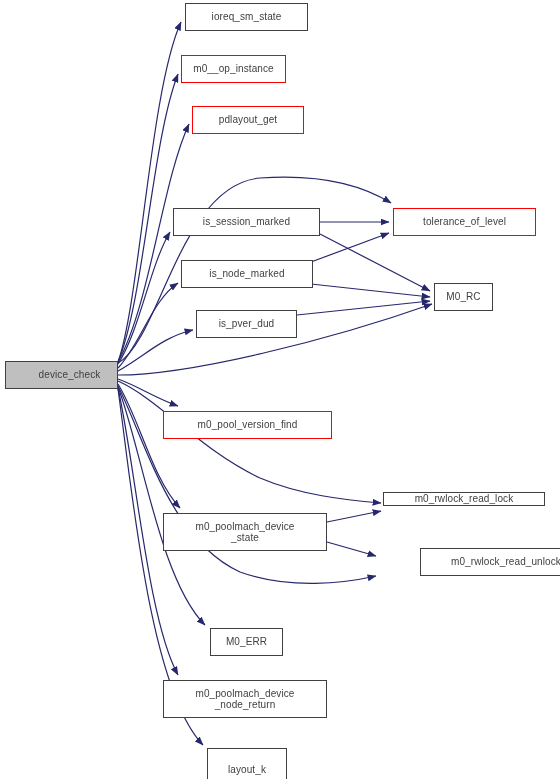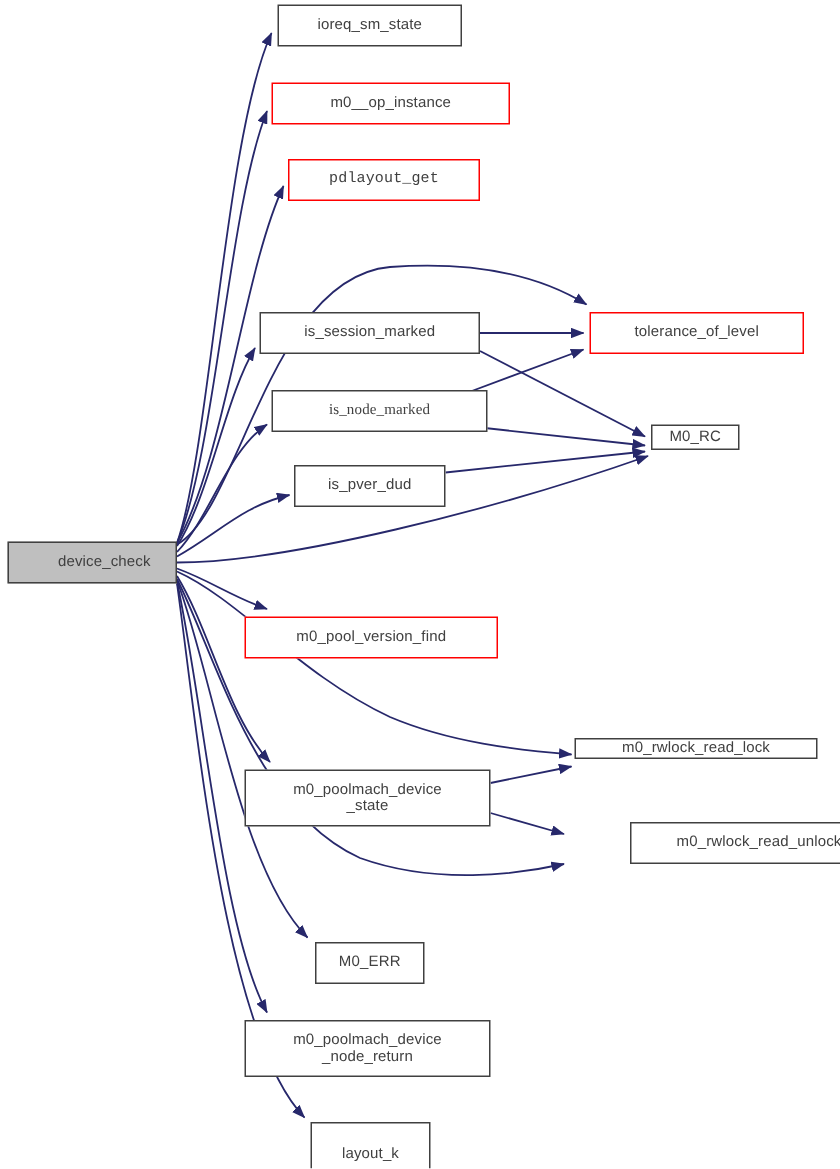--- a/index.html
+++ b/index.html
@@ -61,26 +61,26 @@
         <path d="M311,262 L389,233" marker-end="url(#arrow)"></path>
         <path d="M311,284 L430,297" marker-end="url(#arrow)"></path>
         <path d="M297,315 L430,301" marker-end="url(#arrow)"></path>
         <path d="M327,522 L381,511" marker-end="url(#arrow)"></path>
         <path d="M327,542 L376,556" marker-end="url(#arrow)"></path>
       </g>
   </svg>
   <div id="node-layer">
       <div class="node current" style="left: 5px; top: 361px; width: 113px; height: 28px;">device_check</div>
       <div class="node" style="left: 185px; top: 3px; width: 123px; height: 28px;">ioreq_sm_state</div>
-      <div class="node red" style="left: 181px; top: 55px; width: 159px; height: 28px; text-align: center;">m0__op_instance</div>
-      <div class="node red" style="left: 192px; top: 106px; width: 128px; height: 28px; font-family: Liberation Mono, monospace;">pdlayout_get</div>
+      <div class="node red" style="left: 181px; top: 55px; width: 105px; height: 28px; text-align: center;">m0__op_instance</div>
+      <div class="node red" style="left: 192px; top: 106px; width: 112px; height: 28px;">pdlayout_get</div>
       <div class="node" style="left: 173px; top: 208px; width: 147px; height: 28px;">is_session_marked</div>
       <div class="node red" style="left: 393px; top: 208px; width: 143px; height: 28px;">tolerance_of_level</div>
-      <div class="node" style="left: 181px; top: 260px; width: 144px; height: 28px; font-family: Liberation Serif, serif;">is_node_marked</div>
-      <div class="node" style="left: 434px; top: 283px; width: 59px; height: 17px;">M0_RC</div>
+      <div class="node" style="left: 181px; top: 260px; width: 132px; height: 28px;">is_node_marked</div>
+      <div class="node" style="left: 434px; top: 283px; width: 59px; height: 28px;">M0_RC</div>
       <div class="node" style="left: 196px; top: 310px; width: 101px; height: 28px;">is_pver_dud</div>
       <div class="node red" style="left: 163px; top: 411px; width: 169px; height: 28px;">m0_pool_version_find</div>
       <div class="node" style="left: 383px; top: 492px; width: 162px; height: 14px;">m0_rwlock_read_lock</div>
       <div class="node" style="left: 163px; top: 513px; width: 164px; height: 38px;">m0_poolmach_device
 _state</div>
       <div class="node" style="left: 378px; top: 548px; width: 172px; height: 28px; margin-left: 42px;">m0_rwlock_read_unlock</div>
       <div class="node" style="left: 210px; top: 628px; width: 73px; height: 28px;">M0_ERR</div>
       <div class="node" style="left: 163px; top: 680px; width: 164px; height: 38px;">m0_poolmach_device
 _node_return</div>
       <div class="node" style="left: 207px; top: 748px; width: 80px; height: 44px;">layout_k</div>

